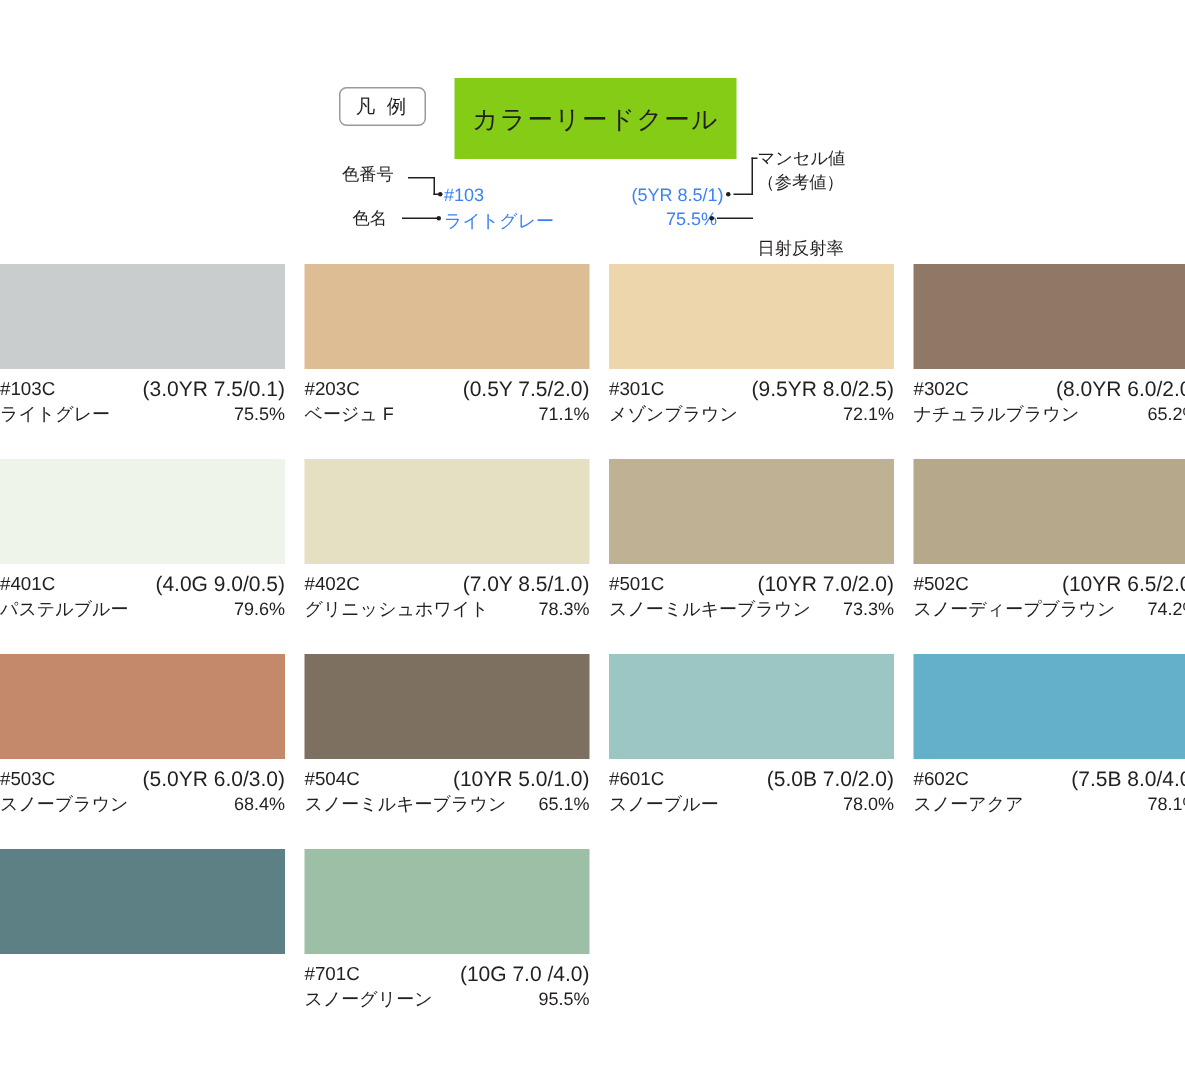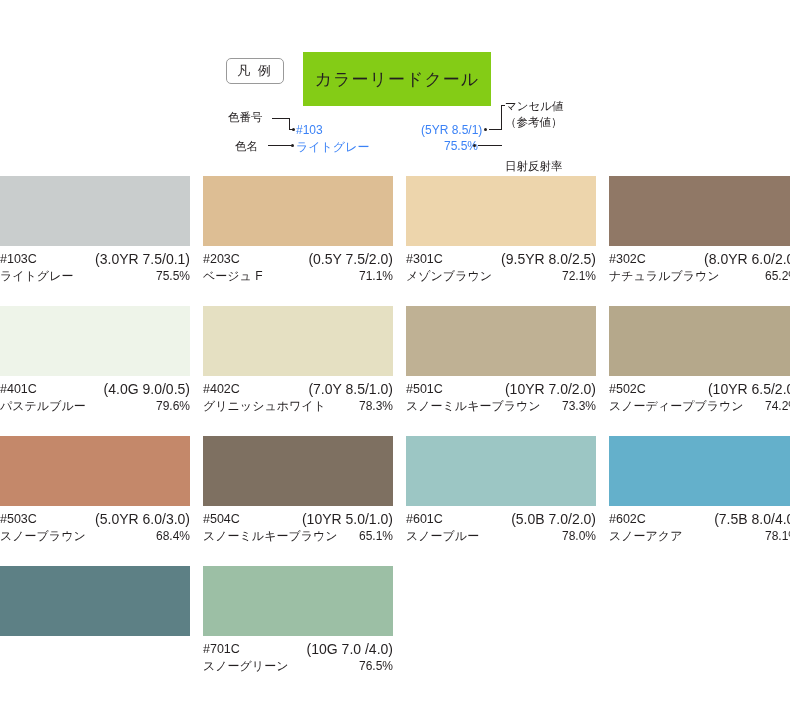--- a/index.html
+++ b/index.html
@@ -361,19 +361,19 @@
       </div>
       <div class="cell">
         <div class="swatch" style="background: rgb(156, 191, 165);"></div>
         <div class="cell-meta">
           <div class="meta-line">
             <span class="meta-code">#701C</span>
             <span class="meta-munsell">(10G 7.0 /4.0)</span>
           </div>
           <div class="meta-line">
             <span class="meta-name">スノーグリーン</span>
-            <span class="meta-reflect">76.5%</span>
+            <span class="meta-reflect">95.5%</span>
           </div>
         </div>
       </div>
       <div class="cell empty"></div>
     </div>
   </div>
 
 </body></html>

